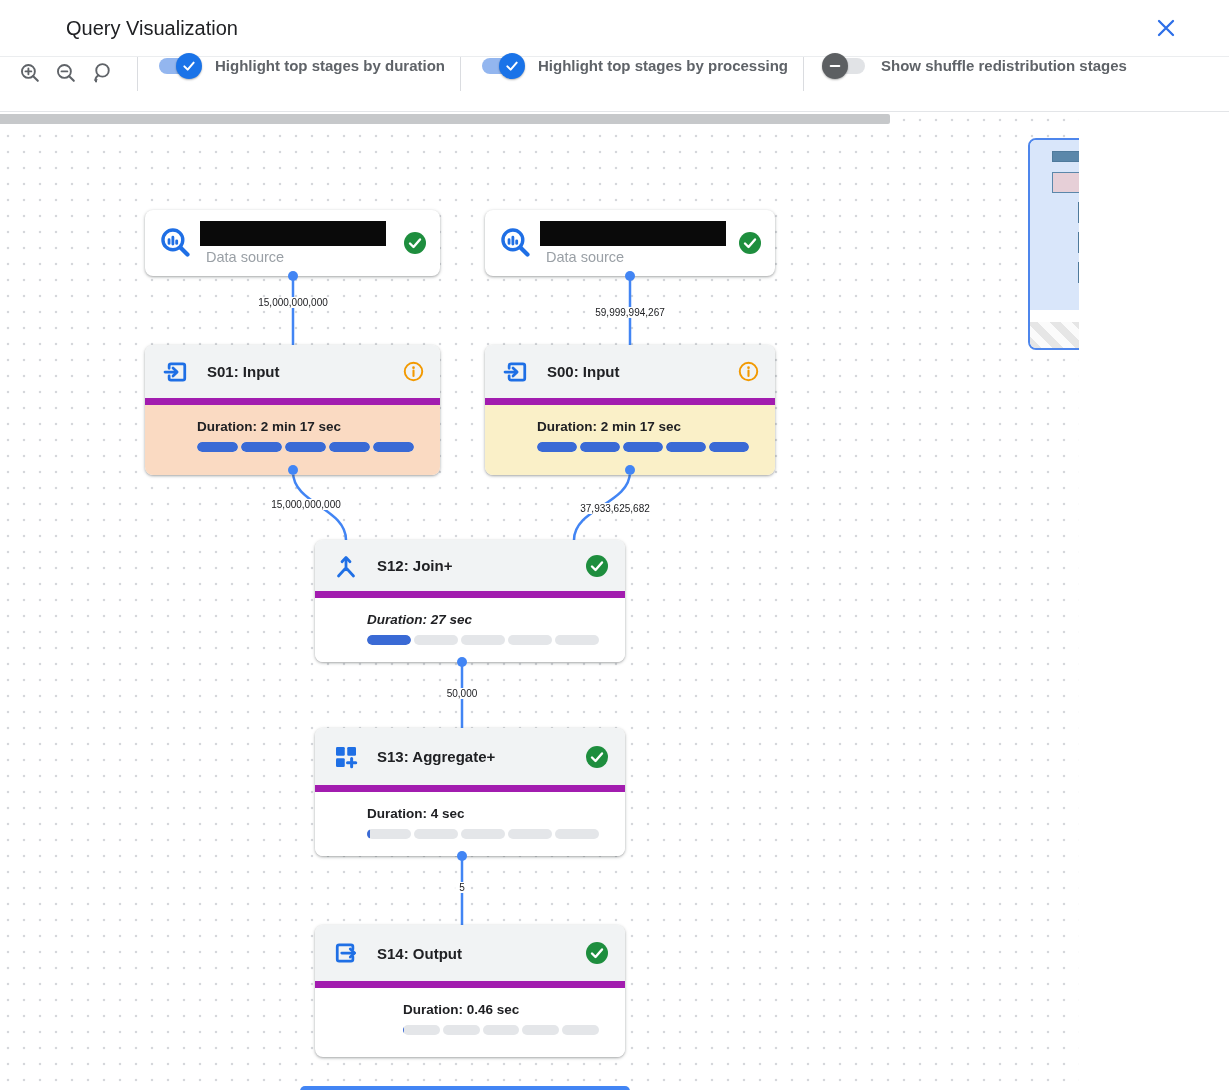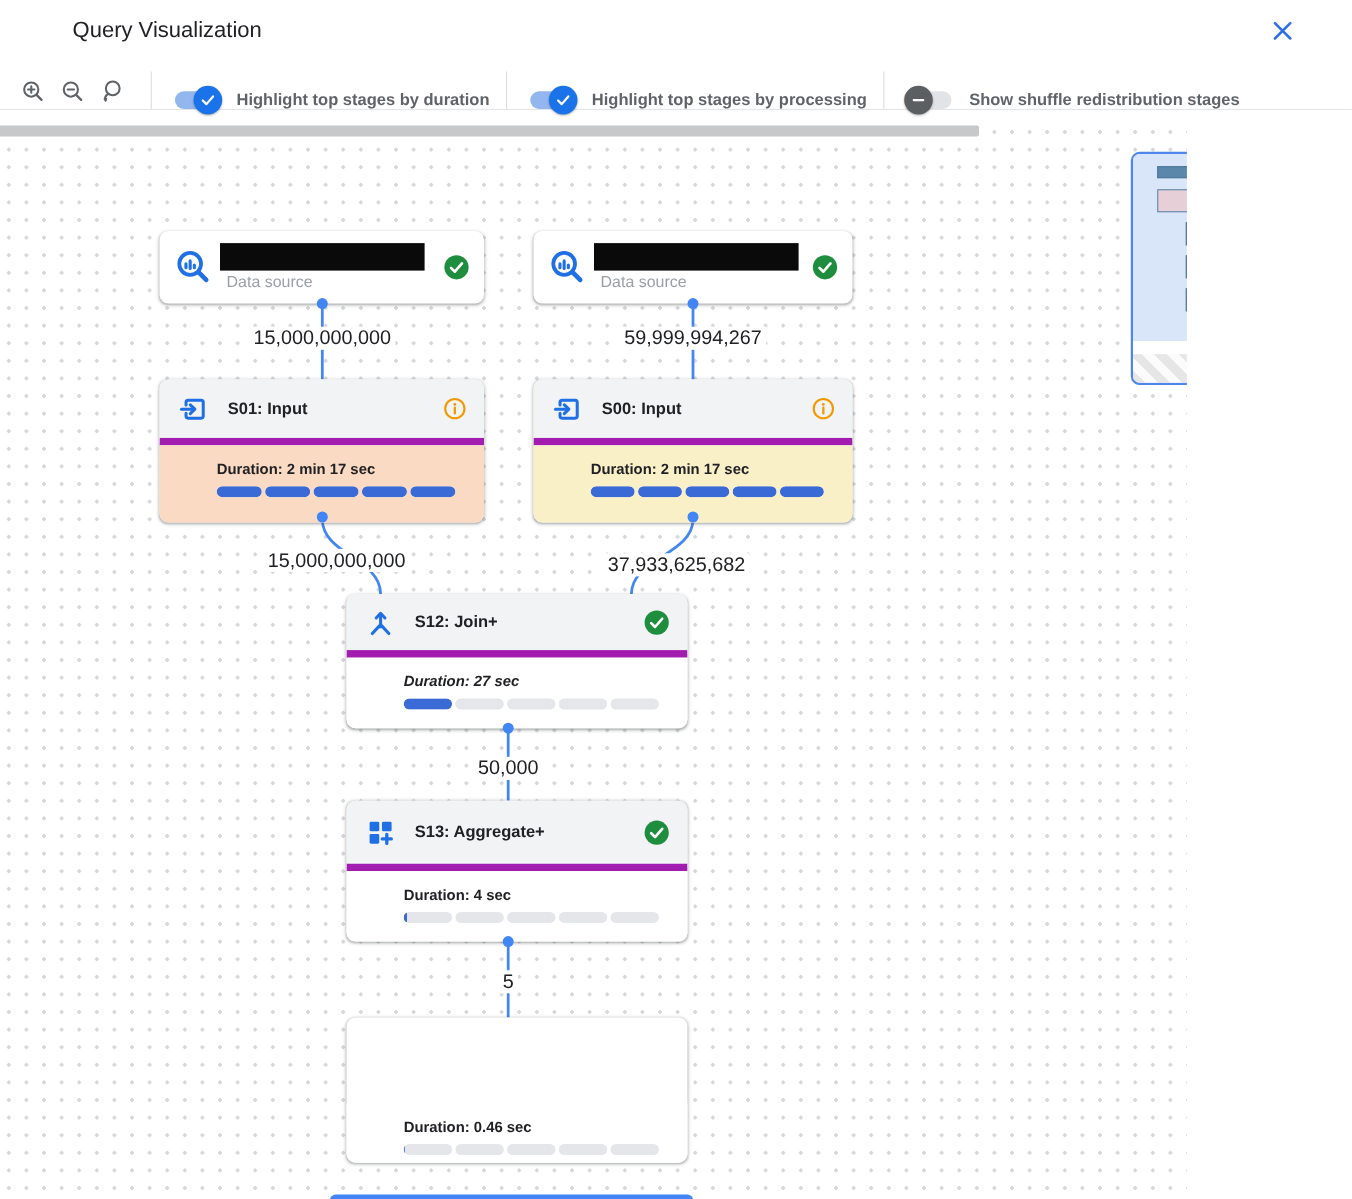--- a/index.html
+++ b/index.html
@@ -6,41 +6,41 @@
   body{font-family:"Liberation Sans",sans-serif;color:#202124;}
   button{font:inherit;border:none;background:none;padding:0;cursor:pointer;}
   #app{position:relative;width:1229px;height:1090px;overflow:hidden;background:#fff;}
 
   
   .hdr{position:absolute;left:0;top:0;width:100%;height:56px;background:#fff;border-bottom:1px solid #ebedef;z-index:40;}
   .title{position:absolute;left:18px;top:50%;transform:translateY(-50%);font-size:20px;color:#202124;margin-left:48px;}
   .close{position:absolute;left:1146px;top:8px;width:40px;height:40px;display:flex;align-items:center;justify-content:center;}
 
   
-  .tbar{position:absolute;left:0;top:45px;width:100%;height:55px;background:#fff;border-bottom:1px solid #e3e5e8;
-        display:flex;align-items:flex-end;padding-left:14px;box-sizing:border-box;z-index:40;}
+  .tbar{position:absolute;left:0;top:57px;width:100%;height:55px;background:#fff;border-bottom:1px solid #e3e5e8;
+        display:flex;align-items:flex-start;padding-left:14px;box-sizing:border-box;z-index:40;}
   .icon-btn{width:32px;height:32px;display:flex;align-items:center;justify-content:center;margin-right:4px;border-radius:50%;}
   .vdiv{width:1px;height:34px;background:#dadce0;margin:0 15px;flex:none;}
   .tgl-group{display:flex;align-items:center;}
   .tgl{position:relative;width:40px;height:16px;border-radius:9px;margin:0 16px 0 6px;flex:none;}
   .tgl .knob{position:absolute;top:50%;width:26px;height:26px;border-radius:50%;transform:translateY(-50%);
              display:flex;align-items:center;justify-content:center;box-shadow:0 1px 2px rgba(0,0,0,.3);}
   .tgl.on{background:#93b6ef;}
   .tgl.on .knob{right:-3px;background:#1a73e8;}
   .tgl.off{background:#e1e3e6;}
   .tgl.off .knob{left:-3px;background:#5c5f62;}
   .tgl-label{font-size:15px;font-weight:600;color:#5f6368;white-space:nowrap;}
 
   
   .canvas{position:absolute;left:0;top:112px;width:1079px;height:978px;overflow:hidden;background:#fff;
           background-image:radial-gradient(circle,#d5d7db 1.4px,transparent 1.6px);background-size:16px 16px;}
   .hscroll{position:absolute;left:0;top:2px;width:890px;height:10px;background:#c6c8ca;border-radius:0 2px 2px 0;z-index:6;}
   .edges{position:absolute;left:0;top:0;z-index:1;}
   .edgedots{position:absolute;left:0;top:0;z-index:4;pointer-events:none;}
-  .elabel{position:absolute;transform:translateX(-50%);font-size:18px;color:#202124;background:#fff;
+  .elabel{position:absolute;transform:translateX(-50%);font-size:10px;color:#202124;background:#fff;
           padding:0 4px;white-space:nowrap;z-index:5;}
 
   
   .card{position:absolute;background:#fff;border-radius:8px;z-index:2;
         box-shadow:0 1px 2px rgba(60,64,67,.3),0 1px 3px 1px rgba(60,64,67,.15);}
   .ds{height:66px;}
   #ds1{left:145px;top:98px;width:295px;}
   #ds2{left:485px;top:98px;width:290px;}
   .ds .bq{position:absolute;left:13px;top:15px;}
   .ds .redact{position:absolute;left:55px;top:11px;width:186px;height:25px;background:#0a0a0a;}
@@ -61,21 +61,21 @@
   .sbody.hl-processing{background:#faf0c8;}
 
   #s01{left:145px;top:233px;width:295px;height:130px;}
   #s00{left:485px;top:233px;width:290px;height:130px;}
   #s12{left:315px;top:428px;width:310px;height:122px;}
   #s13{left:315px;top:616px;width:310px;height:128px;}
   #s14{left:315px;top:813px;width:310px;height:132px;}
   #s01 .shead,#s00 .shead{height:60px;}  #s01 .sbody,#s00 .sbody{top:60px;}
   #s12 .shead{height:58px;}              #s12 .sbody{top:58px;font-style:italic;}
   #s13 .shead{height:64px;}              #s13 .sbody{top:64px;}
-  #s14 .shead{height:63px;}              #s14 .sbody{top:78px;}
+  #s14 .shead{height:63px;}              #s14 .sbody{top:63px;margin-left:36px;}
 
   
   .minimap{position:absolute;left:1028px;top:26px;width:192px;height:212px;border:2px solid #4e86ec;border-radius:8px;
            background:#fff;box-sizing:border-box;overflow:hidden;z-index:6;}
   .mm-view{position:absolute;left:0;top:0;right:0;height:170px;background:#d9e6fa;}
   .mm-hatch{position:absolute;left:0;right:0;bottom:0;height:26px;
             background:repeating-linear-gradient(45deg,#e6e6e6 0 8px,#fbfbfb 8px 16px);}
   .mn{position:absolute;background:#5b87aa;border:1px solid #4f7a9c;box-sizing:border-box;}
   #mn1{left:22px;top:11px;width:45px;height:11px;}
   #mn2{left:74px;top:11px;width:46px;height:11px;}
@@ -362,20 +362,36 @@
               <i style="width: 0%;"></i>
             </span>
             <span class="seg">
               <i style="width: 0%;"></i>
             </span>
         </div>
       </div>
     </div>
 
     <div class="card stage" id="s14">
+      <div class="shead">
+        <svg width="30" height="30" viewBox="0 0 24 24">
+          <path d="M17.5,9 V7 a1.5,1.5 0 0 0 -1.5,-1.5 H6.5 A1.5,1.5 0 0 0 5,7 v10 a1.5,1.5 0 0 0 1.5,1.5 h9.5 a1.5,1.5 0 0 0 1.5,-1.5 v-2" stroke="#1f6fe5" stroke-width="2.2" fill="none" stroke-linecap="round"></path>
+          <path d="M8.6,12 H18.6" stroke="#1f6fe5" stroke-width="2.2" stroke-linecap="round"></path>
+          <polyline points="15.4,8.8 18.9,12 15.4,15.2" stroke="#1f6fe5" stroke-width="2.2" fill="none" stroke-linecap="round" stroke-linejoin="round"></polyline>
+        </svg>
+        <span class="stitle">S14: Output</span>
+        <span class="spacer"></span>
+
+        <span class="sstat icon-ok" style="display: inline-flex;">
+          <svg width="24" height="24" viewBox="0 0 24 24">
+            <circle cx="12" cy="12" r="11" fill="#1e8e3e"></circle>
+            <polyline points="7,12.5 10.5,16 17,8.5" stroke="#fff" stroke-width="2.4" fill="none" stroke-linecap="round" stroke-linejoin="round"></polyline>
+          </svg>
+        </span>
+      </div>
       <div class="sbody">
         <div class="duration">Duration: 0.46 sec</div>
         <div class="pbar">
           <span class="seg">
               <i style="width: 2.5%;"></i>
             </span>
             <span class="seg">
               <i style="width: 0%;"></i>
             </span>
             <span class="seg">
@@ -385,21 +401,21 @@
               <i style="width: 0%;"></i>
             </span>
             <span class="seg">
               <i style="width: 0%;"></i>
             </span>
         </div>
       </div>
     </div>
 
     <div class="elabel" style="left:293px;top:185px">15,000,000,000</div>
-    <div class="elabel" style="left:630px;top:185px">59,999,994,267</div>
+    <div class="elabel" style="left:630px;top:195px">59,999,994,267</div>
     <div class="elabel" style="left:306px;top:387px">15,000,000,000</div>
     <div class="elabel" style="left:615px;top:391px">37,933,625,682</div>
     <div class="elabel" style="left:462px;top:576px">50,000</div>
     <div class="elabel" style="left:462px;top:770px">5</div>
 
     <svg class="edgedots" width="1229" height="978">
       <g fill="#4285f4">
         <circle cx="293" cy="164" r="5"></circle>
           <circle cx="630" cy="164" r="5"></circle>
         <circle cx="293" cy="358" r="5"></circle>

